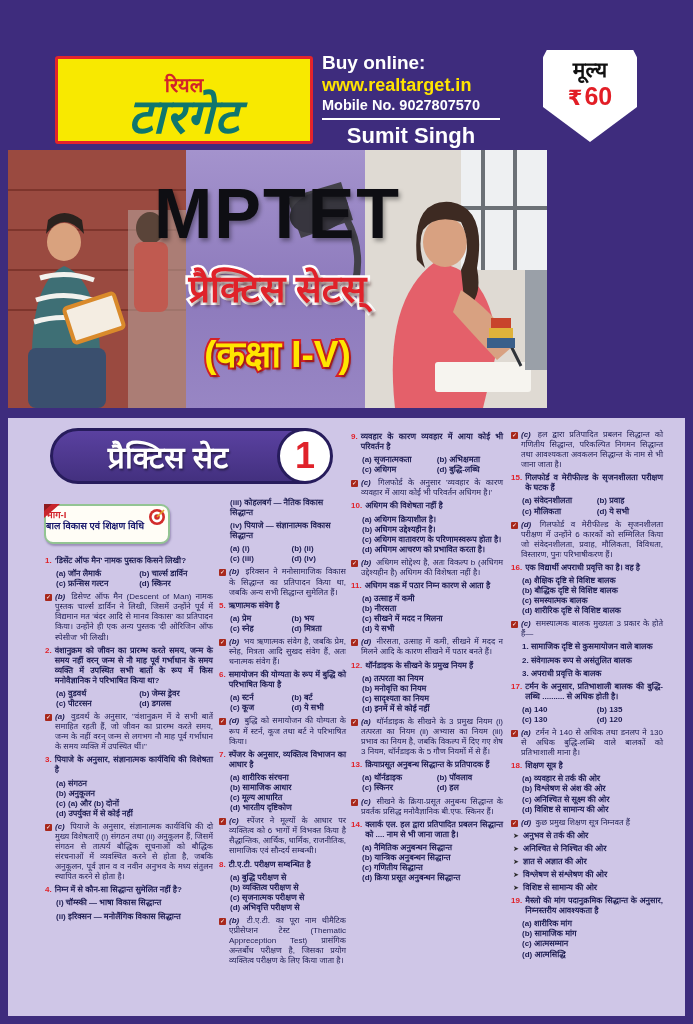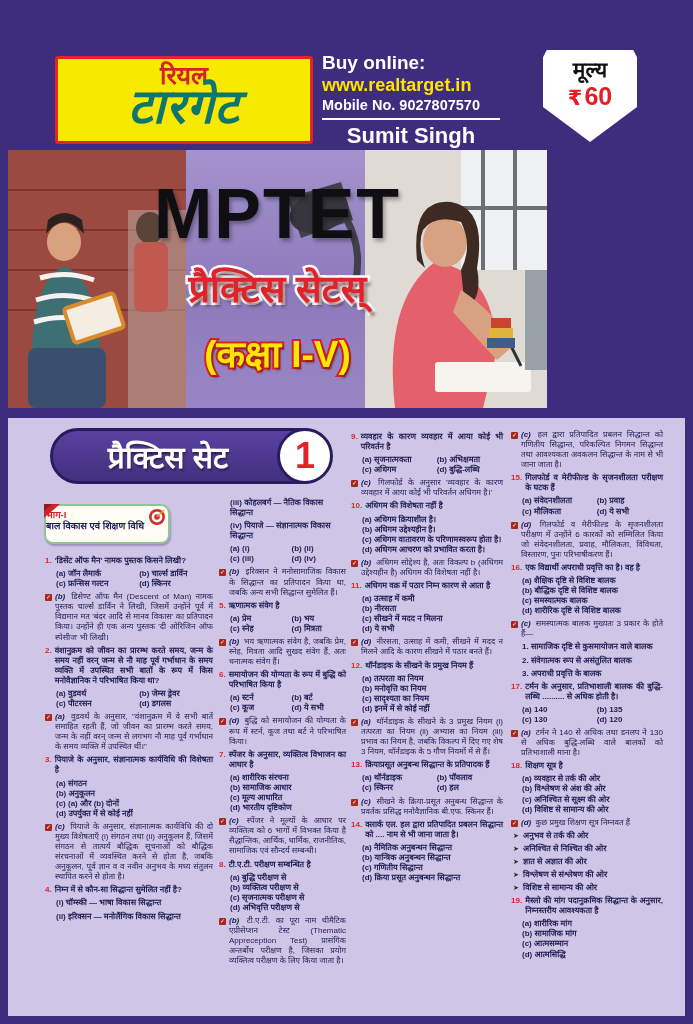--- a/index.html
+++ b/index.html
@@ -2,21 +2,21 @@
 <html><head>
 <meta charset="utf-8">
 <style>
   html,body{margin:0;padding:0;background:#222;}
   #page{position:relative;width:693px;height:1024px;background:#3e2c7d;overflow:hidden;
         font-family:"Liberation Sans","DejaVu Sans",sans-serif;}
   
   .top{position:absolute;left:0;top:0;width:693px;height:150px;background:#3e2c7d;}
   .logo-box{position:absolute;left:55px;top:56px;width:252px;height:82px;background:#f8e900;
             border:3px solid #e3242b;border-radius:3px;text-align:center;overflow:hidden;}
-  .logo-top{color:#d2232a;font-weight:bold;font-size:25px;line-height:20px;margin-top:6px;}
+  .logo-top{color:#d2232a;font-weight:bold;font-size:20px;line-height:20px;margin-top:16px;}
   .logo-main{color:#0f766e;font-weight:900;font-size:48px;line-height:52px;letter-spacing:1px;margin-top:-4px;font-style:italic;}
   .buy-block{position:absolute;left:322px;top:52px;width:196px;color:#fff;}
   .buy-line{font-weight:bold;font-size:19px;line-height:22px;}
   .buy-url{color:#ffe400;font-weight:bold;font-size:18px;line-height:22px;cursor:pointer;}
   .buy-mobile{font-weight:bold;font-size:14.5px;line-height:19px;}
   .buy-divider{width:178px;height:2px;background:#fff;margin:3px 0 3px 0;}
   .buy-author{font-weight:bold;font-size:22px;line-height:25px;text-align:center;width:178px;}
   .price-shield{position:absolute;left:543px;top:50px;width:94px;height:92px;background:#fff;
                 clip-path:polygon(4% 0%,96% 0%,100% 8%,100% 62%,50% 100%,0% 62%,0% 8%);
                 display:flex;flex-direction:column;align-items:center;justify-content:flex-start;padding-top:8px;box-sizing:border-box;}

